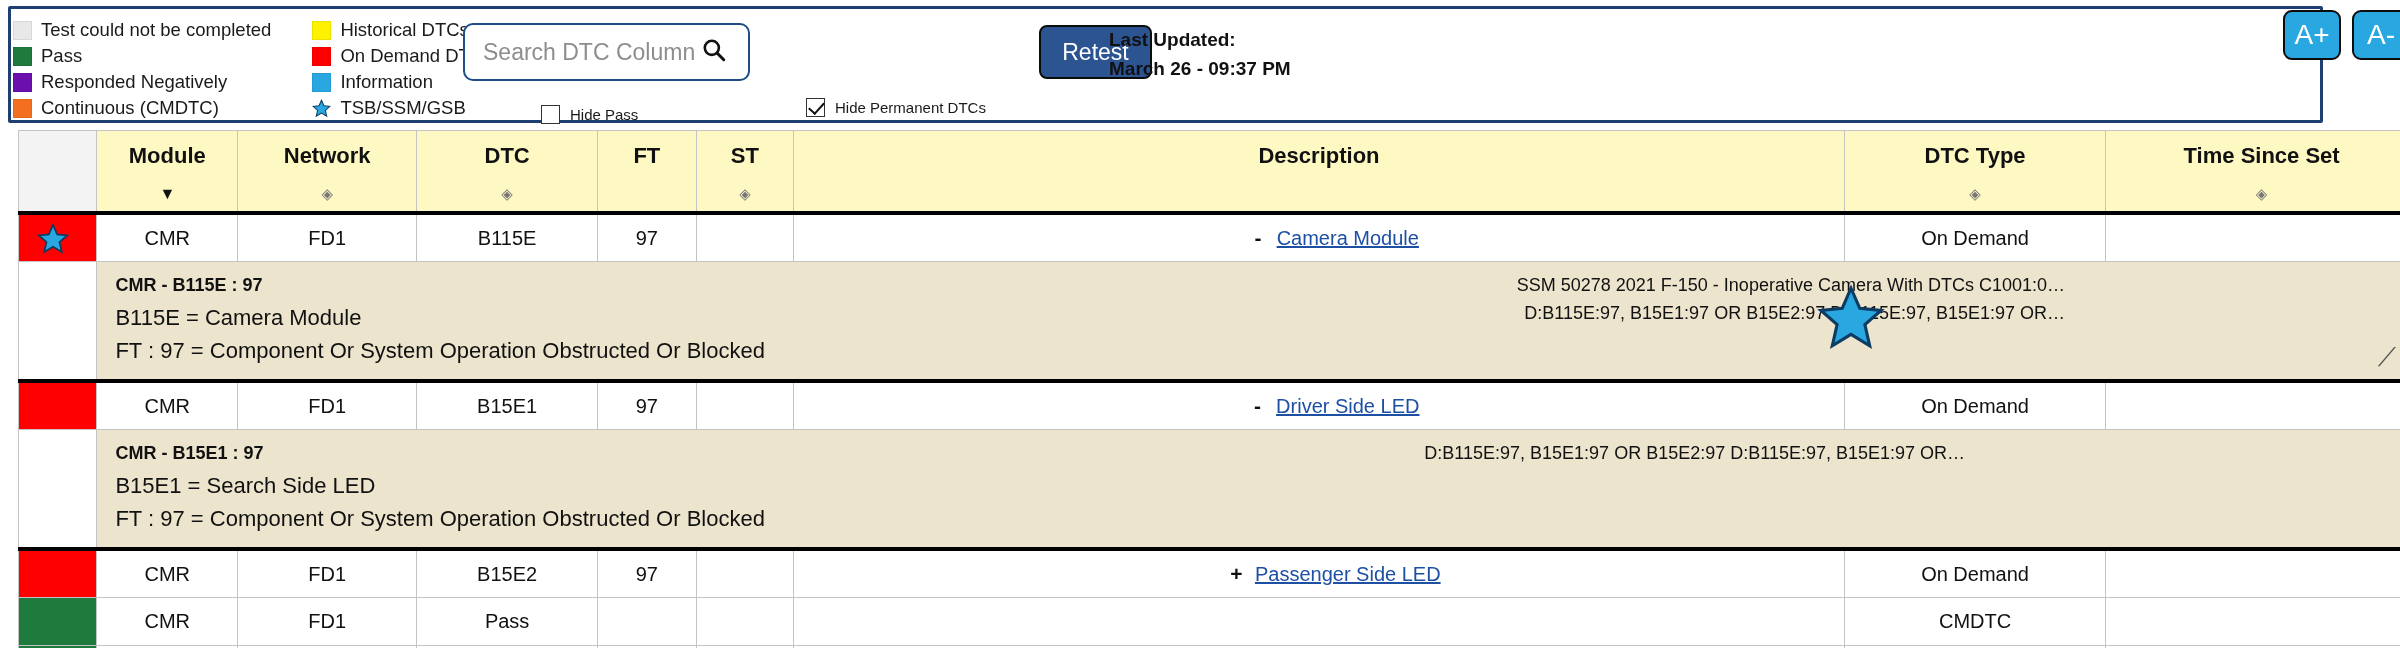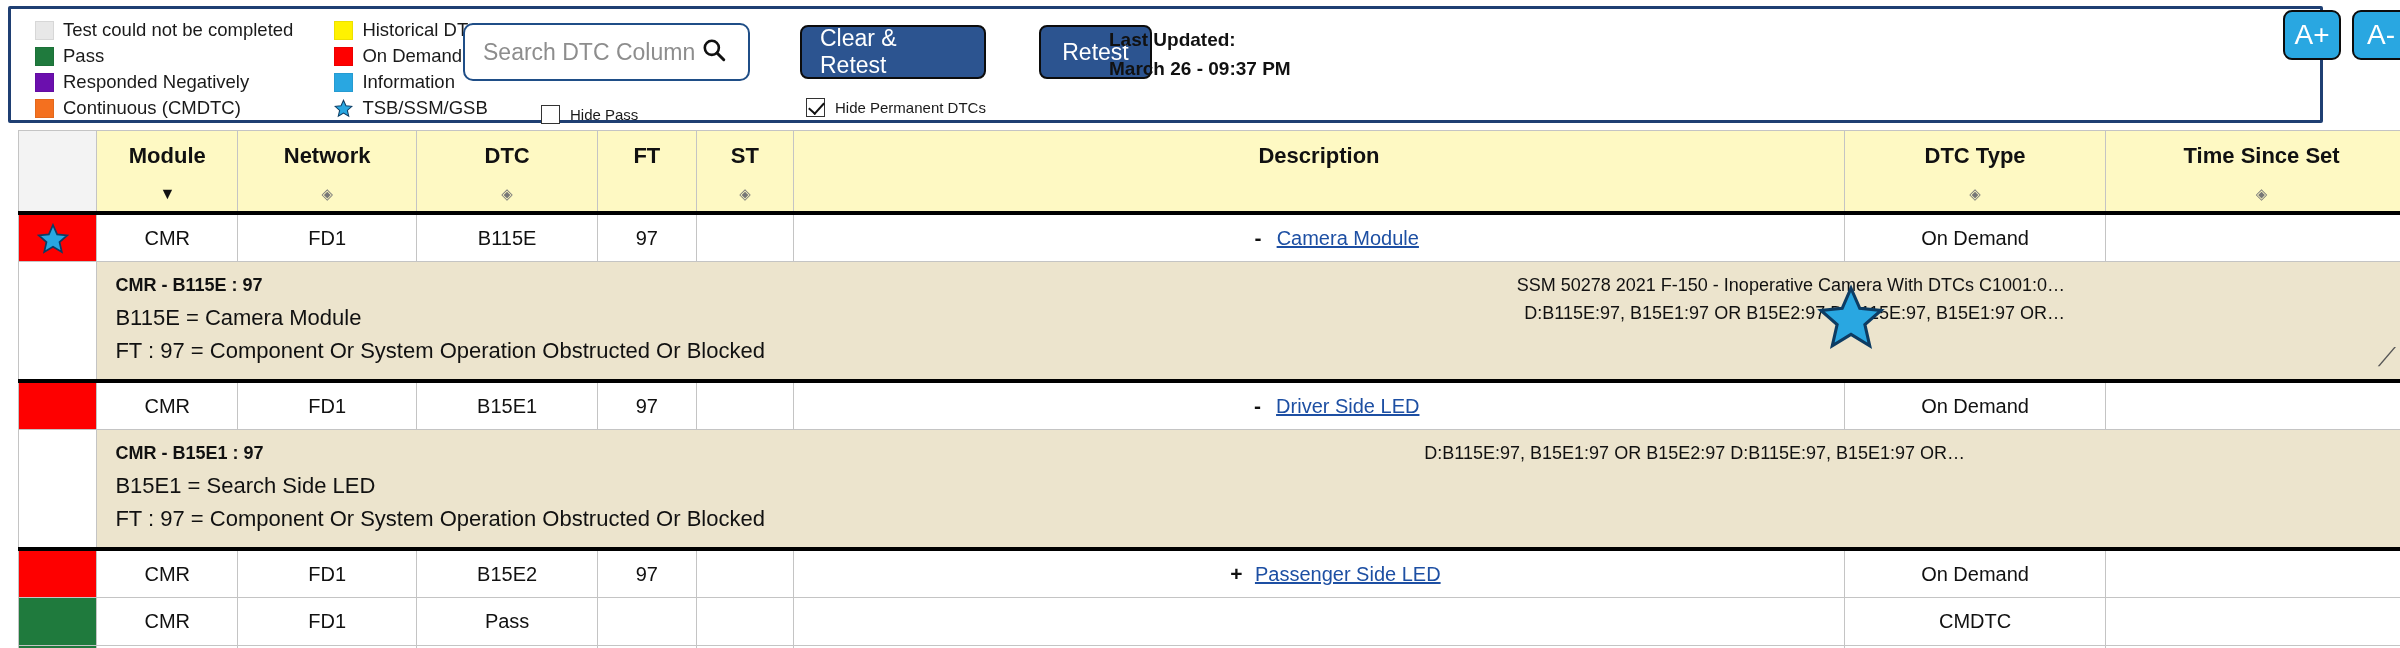--- a/index.html
+++ b/index.html
@@ -23,21 +23,21 @@
     position: absolute;
     left: 8px; top: 6px;
     width: 2315px; height: 117px;
     border: 3px solid #1f3f73;
     border-radius: 2px;
     background: #ffffff;
   }
 
   .legend {
     position: absolute;
-    left: 24px; top: 8px;
+    left: 2px; top: 8px;
     display: grid;
     grid-template-columns: auto auto;
     column-gap: 36px;
     row-gap: 0px;
     gap: 41px;
   }
   .legend-col { display: flex; flex-direction: column; }
   .legend-item {
     display: flex;
     align-items: center;
@@ -328,21 +328,20 @@
     <div class="search-box">
       <input class="search-input" type="text" placeholder="Search DTC Column" style="">
       <span class="search-icon">
         <svg width="26" height="26" viewBox="0 0 24 24">
           <circle cx="10" cy="10" r="6.5" fill="none" stroke="#111" stroke-width="2.4"></circle>
           <line x1="14.8" y1="14.8" x2="21" y2="21" stroke="#111" stroke-width="2.8" stroke-linecap="round"></line>
         </svg>
       </span>
     </div>
 
-    <div class="btn-blue" id="btn-clear-retest">Clear &amp; Retest</div>
     <div class="btn-blue" id="btn-retest">Retest</div>
 
     <div class="last-updated">
       <div>Last Updated:</div>
       <div>March 26 - 09:37 PM</div>
     </div>
 
     <div class="cb-row" id="cb-hide-pass">
       <span class="cb-box"></span>
       <span class="cb-label">Hide Pass</span>

